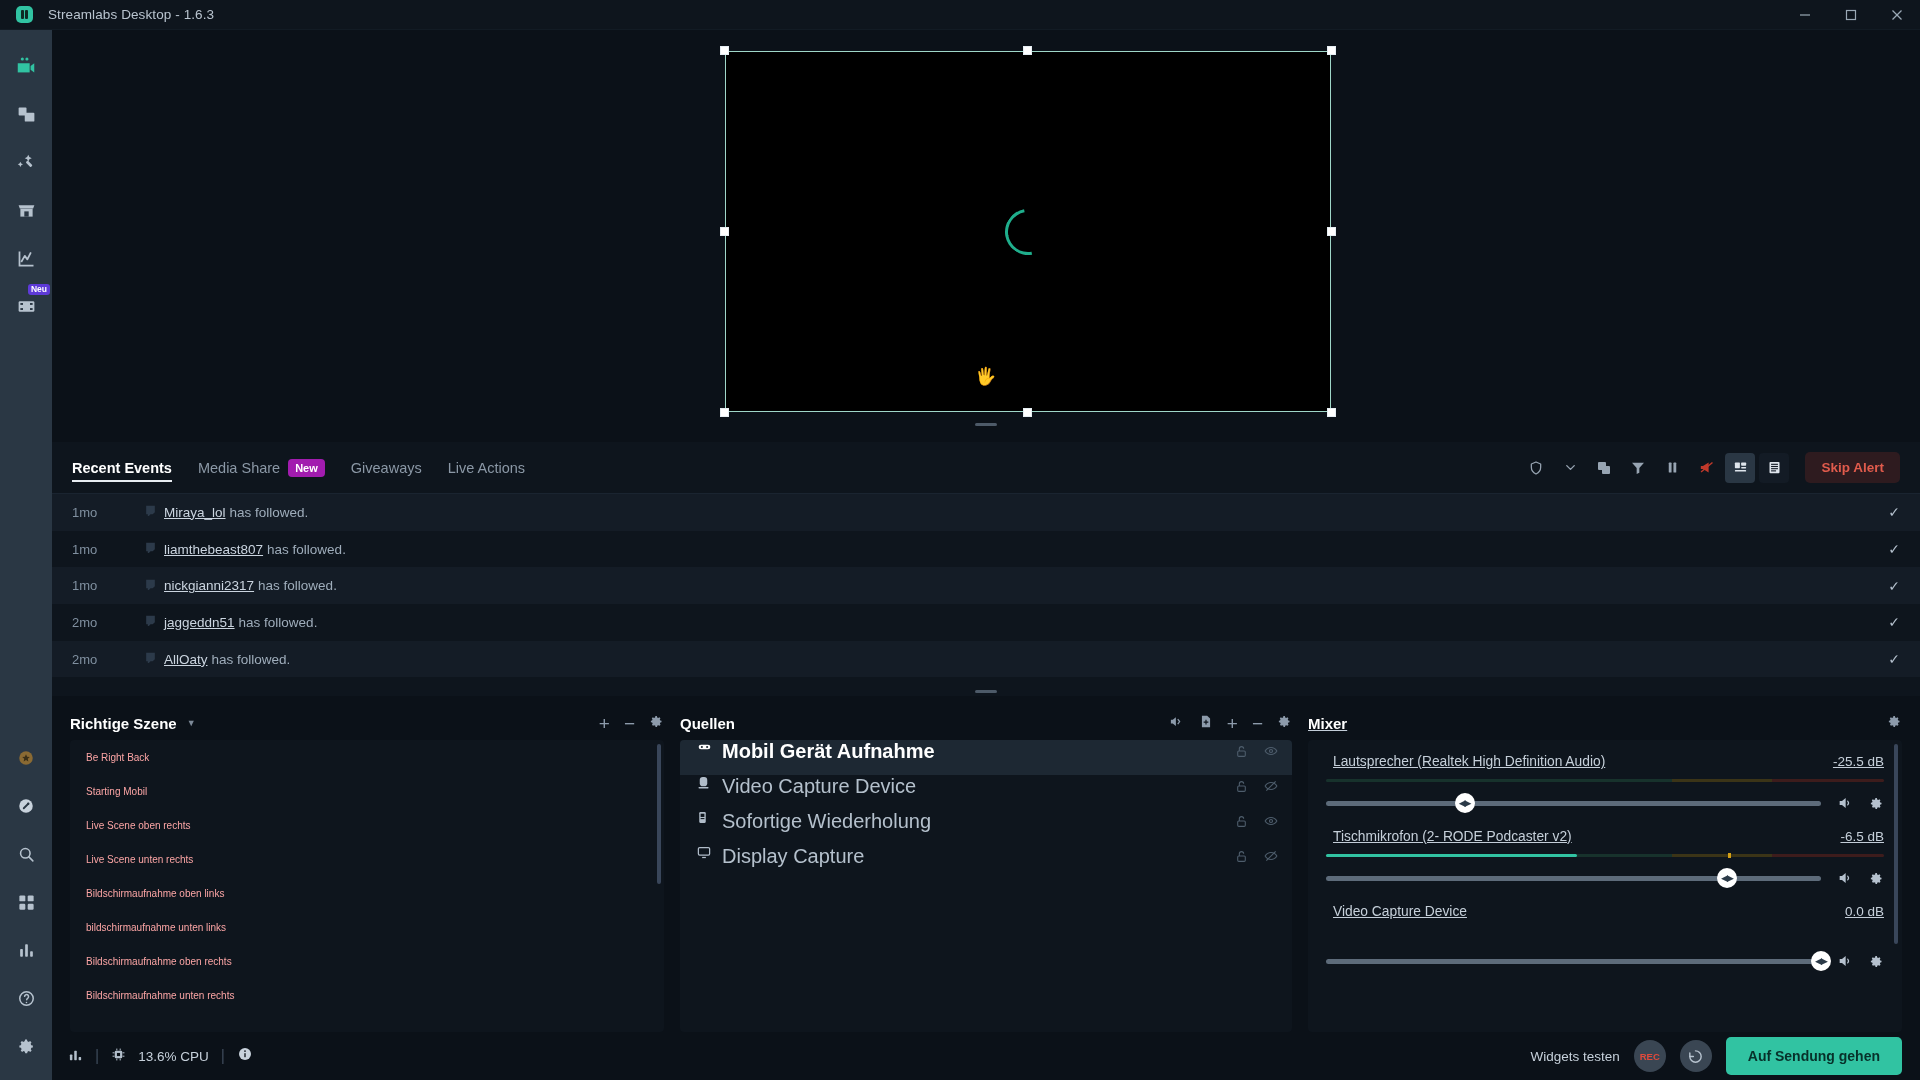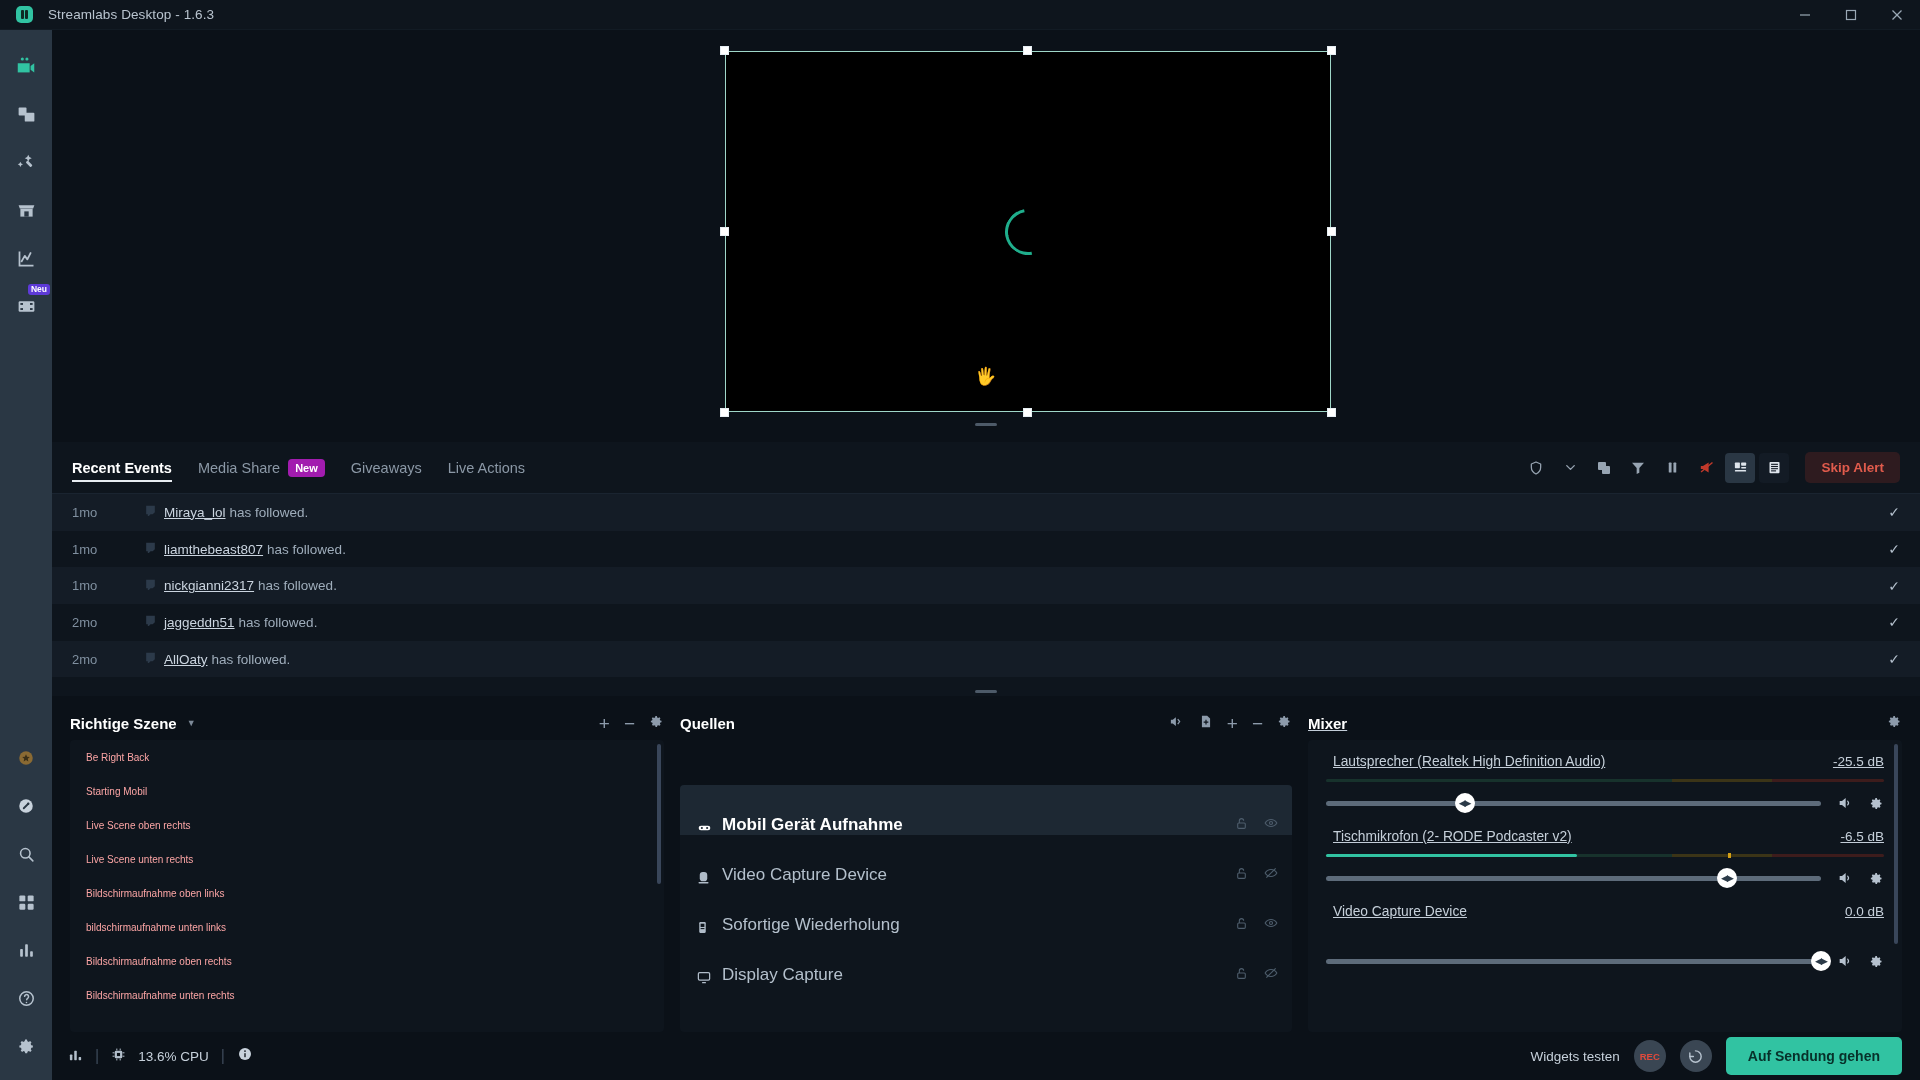--- a/index.html
+++ b/index.html
@@ -124,40 +124,40 @@
   .ev-time { width: 72px; flex: 0 0 72px; color: #8090a0; font-size: 13px; }
   .ev-plat { width: 20px; flex: 0 0 20px; color: #2c3a4a; }
   .ev-name { color: #cbd5e0; text-decoration: underline; }
   .ev-text { color: #9fadbb; margin-left: 4px; }
   .ev-check { margin-left: auto; color: #b4c0cd; font-size: 14px; }
 
   
   .docks { flex: 1; display: flex; min-height: 0; background: #0b1118; position: relative; padding-top: 10px; }
   .dock { display: flex; flex-direction: column; min-width: 0; }
   .dock-scenes { flex: 0 0 620px; padding: 0 8px 0 18px; }
-  .dock-sources { flex: 1; padding: 0 8px; gap: 45px; }
+  .dock-sources { flex: 1; padding: 0 8px; }
   .dock-mixer { flex: 0 0 620px; padding: 0 18px 0 8px; text-decoration: underline; }
   .dock-head { height: 34px; display: flex; align-items: center; flex: 0 0 34px; }
   .dock-title { font-size: 15px; font-weight: bold; color: #ffffff; }
   .dock-head-right { margin-left: auto; display: flex; align-items: center; gap: 14px; color: #8d9bab; }
   .dock-body {
     flex: 1; background: #0e151d; border-radius: 4px; overflow: hidden; position: relative;
     min-height: 0;
   }
   .scene-row {
     height: 34px; display: flex; align-items: center; padding-left: 16px;
     font-size: 10px; color: #fca5a5;
   }
   .scrollbar {
     position: absolute; right: 3px; top: 4px; width: 4px; height: 140px;
     background: #39465a; border-radius: 3px;
   }
   .src-row {
-    height: 50px; display: flex; align-items: flex-end; padding: 0 14px 0 16px;
-    font-size: 17px; color: #b4c0cc;
+    height: 35px; display: flex; align-items: flex-start; padding: 0 14px 0 16px;
+    font-size: 20px; color: #b4c0cc;
   }
   .src-row.selected { background: #1d2833; color: #ffffff; font-weight: bold; }
   .src-icon { width: 26px; flex: 0 0 26px; color: #b0bcc9; display: flex; align-items: center; }
   .src-row.selected .src-icon { color: #ffffff; }
   .src-actions { margin-left: auto; display: flex; align-items: center; gap: 16px; color: #4e5d6c; }
 
   
   .mix-item { padding: 14px 18px 4px 18px; }
   .mix-top { display: flex; align-items: baseline; margin-left: 7px; }
   .mix-name { font-size: 13.8px; color: #c6d0da; }

